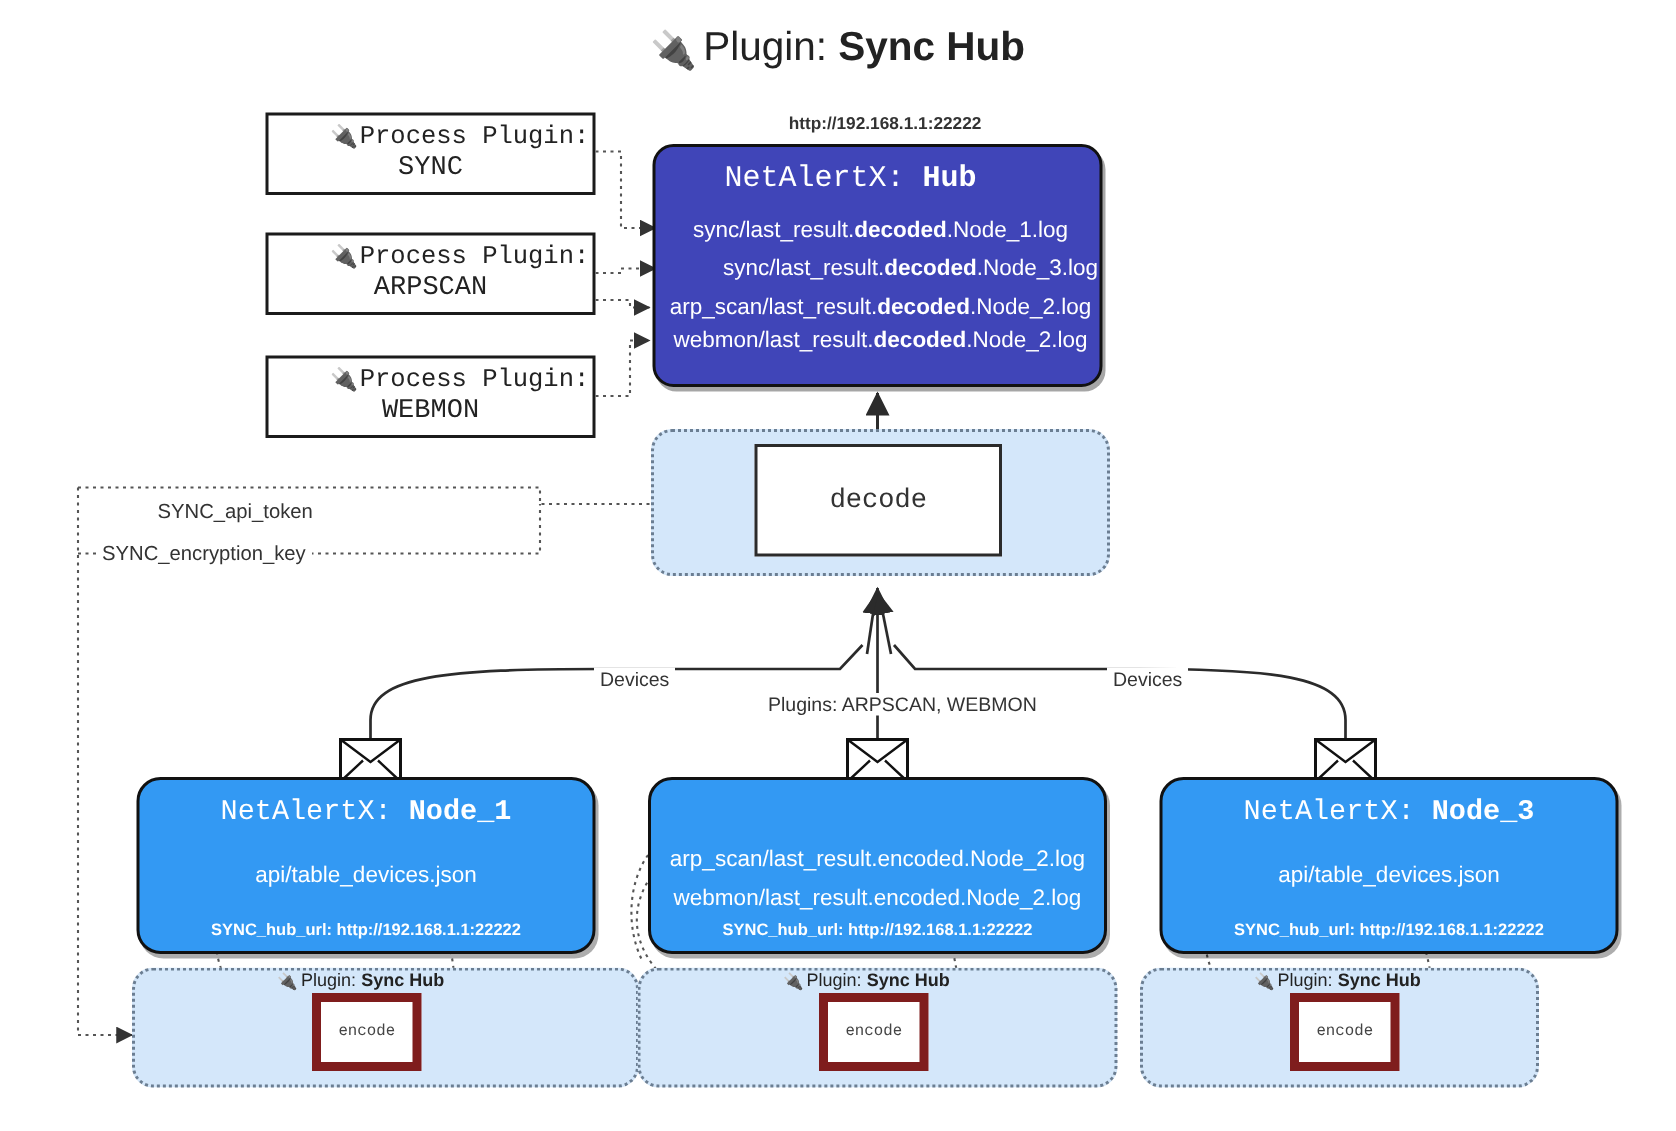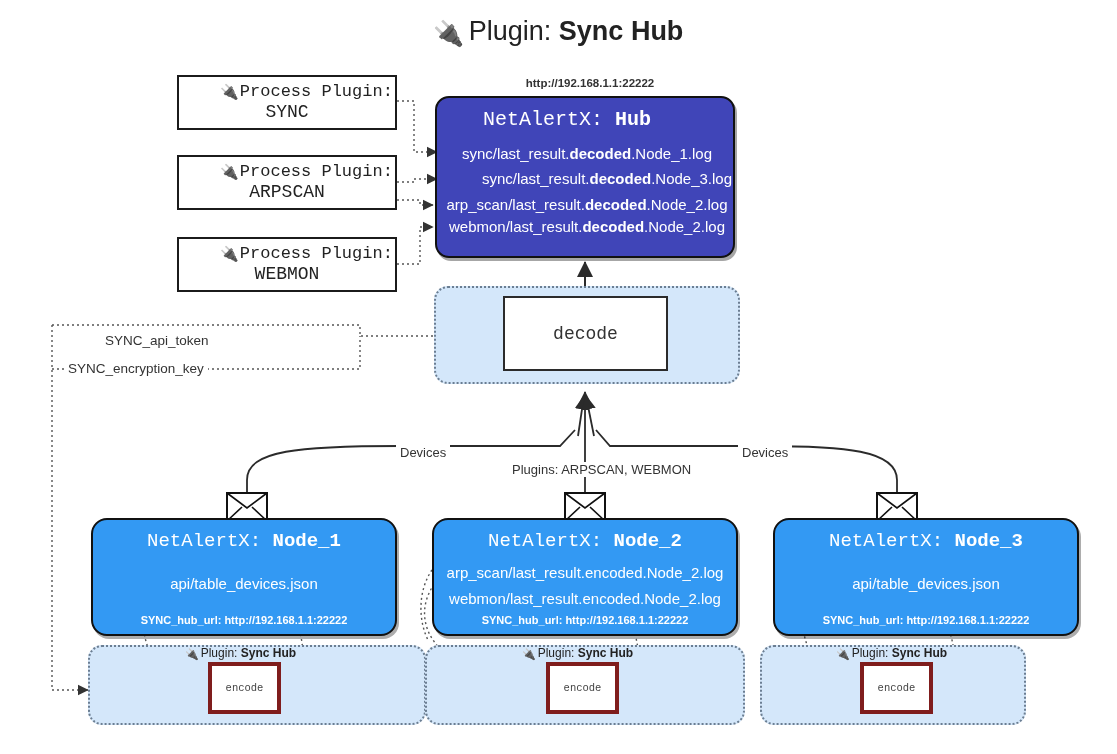--- a/index.html
+++ b/index.html
@@ -54,21 +54,21 @@
   .node-line{position:absolute;left:0;width:100%;text-align:center;color:#fff;font-size:15px;white-space:nowrap;}
   .node-url{position:absolute;left:0;bottom:8px;width:100%;text-align:center;color:#fff;
             font-size:11px;font-weight:bold;white-space:nowrap;}
 
   
   .envelope{position:absolute;width:42px;height:30px;}
 
   
   .encode-container{position:absolute;height:80px;background:#d4e7fa;
                     border:2px dotted #6b7e92;border-radius:14px;box-sizing:border-box;}
-  .encode-box{position:absolute;width:73px;height:52px;background:#fff;border:4px solid #7f1d1d;
+  .encode-box{position:absolute;width:73px;height:52px;background:#fff;border:6px solid #7f1d1d;
               box-sizing:border-box;display:flex;align-items:center;justify-content:center;
               font-size:10.5px;color:#444;}
   .plugin-cap{position:absolute;font-size:12px;color:#222;white-space:nowrap;}
   .plugin-cap .bold{font-weight:bold;}
   .plugin-cap .plug{font-size:11px;margin-right:2px;display:inline-block;transform:translateY(1px);}
   .flow-label{position:absolute;font-size:13px;color:#333;background:#fff;padding:0 4px;white-space:nowrap;}
 </style>
 </head>
 <body>
 
@@ -202,24 +202,20 @@
 <div class="node-box" style="left:91px;top:518px;">
   <div class="node-title mono">
     <span>NetAlertX:</span>
     <span class="bold">Node_1</span>
   </div>
   <div class="node-line" style="top:55px;">api/table_devices.json</div>
   <div class="node-url">SYNC_hub_url: http://192.168.1.1:22222</div>
 </div>
 
 <div class="node-box" style="left:432px;top:518px;">
-  <div class="node-title mono">
-    <span>NetAlertX:</span>
-    <span class="bold">Node_2</span>
-  </div>
   <div class="node-line" style="top:44px;">arp_scan/last_result.encoded.Node_2.log</div>
   <div class="node-line" style="top:70px;">webmon/last_result.encoded.Node_2.log</div>
   <div class="node-url">SYNC_hub_url: http://192.168.1.1:22222</div>
 </div>
 
 <div class="node-box" style="left:773px;top:518px;">
   <div class="node-title mono">
     <span>NetAlertX:</span>
     <span class="bold">Node_3</span>
   </div>

